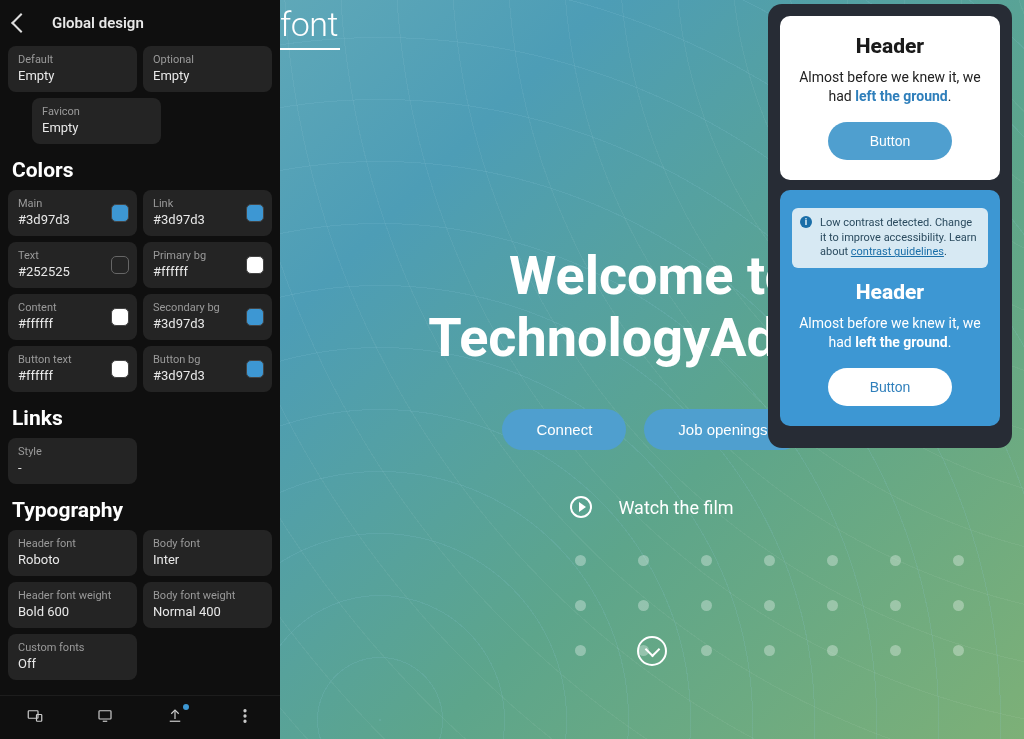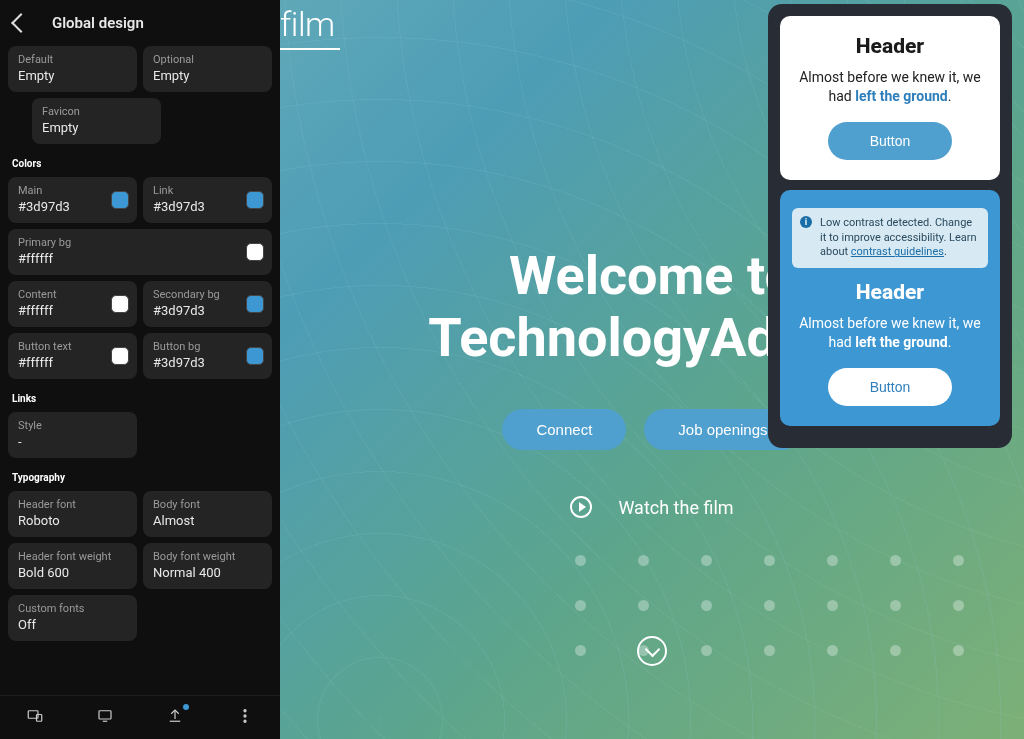--- a/index.html
+++ b/index.html
@@ -19,21 +19,21 @@
   display: flex; align-items: center; gap: 24px;
   padding: 4px 6px 14px 6px;
 }
 .chev-left {
   width: 14px; height: 14px; border-left: 2px solid #ddd; border-bottom: 2px solid #ddd;
   transform: rotate(45deg);
 }
 .panel-title { font-size: 15px; font-weight: 600; }
 
 .section-title {
-  font-size: 10px; font-weight: 700; color: #fff;
+  font-size: 21px; font-weight: 700; color: #fff;
   margin: 14px 4px 8px;
 }
 .field-row { display: flex; gap: 6px; margin-bottom: 6px; }
 .field {
   flex: 1; background: #242424; border-radius: 8px;
   padding: 0 10px; min-height: 46px; position: relative;
   display: flex; flex-direction: column; justify-content: center;
 }
 .field-label { font-size: 11px; color: #9a9a9a; line-height: 1.3; }
 .field-value { font-size: 13px; color: #e8e8e8; line-height: 1.3; }
@@ -186,20 +186,25 @@
       <div class="swatch" style="background:#3d97d3"></div>
     </div>
     <div class="field">
       <div class="field-label">Link</div>
       <div class="field-value">#3d97d3</div>
       <div class="swatch" style="background:#3d97d3"></div>
     </div>
   </div>
   <div class="field-row">
     <div class="field">
+      <div class="field-label">Text</div>
+      <div class="field-value">#252525</div>
+      <div class="swatch sw-darkb"></div>
+    </div>
+    <div class="field">
       <div class="field-label">Primary bg</div>
       <div class="field-value">#ffffff</div>
       <div class="swatch" style="background:#ffffff"></div>
     </div>
   </div>
   <div class="field-row">
     <div class="field">
       <div class="field-label">Content</div>
       <div class="field-value">#ffffff</div>
       <div class="swatch" style="background:#ffffff"></div>
@@ -232,21 +237,21 @@
   </div>
 
   <div class="section-title">Typography</div>
   <div class="field-row">
     <div class="field">
       <div class="field-label">Header font</div>
       <div class="field-value">Roboto</div>
     </div>
     <div class="field">
       <div class="field-label">Body font</div>
-      <div class="field-value">Almost</div>
+      <div class="field-value">Inter</div>
     </div>
   </div>
   <div class="field-row">
     <div class="field">
       <div class="field-label">Header font weight</div>
       <div class="field-value">Bold 600</div>
     </div>
     <div class="field">
       <div class="field-label">Body font weight</div>
       <div class="field-value">Normal 400</div>
@@ -284,21 +289,21 @@
   <div class="bicon">
     <svg class="icon" viewBox="0 0 24 24">
         <circle cx="12" cy="5" r="1.4" fill="#ccc"></circle>
         <circle cx="12" cy="12" r="1.4" fill="#ccc"></circle>
         <circle cx="12" cy="19" r="1.4" fill="#ccc"></circle>
       </svg>
   </div>
 </div>
 
 <div class="canvas">
-  <div class="brand">film</div>
+  <div class="brand">font</div>
   <div class="brand-under"></div>
 
   <div class="hero">
     <h1>
       <span>Welcome to</span><br>
       <span>TechnologyAdvice</span>
     </h1>
     <div class="hero-buttons">
       <button class="pill">Connect</button>
       <button class="pill">Job openings</button>

